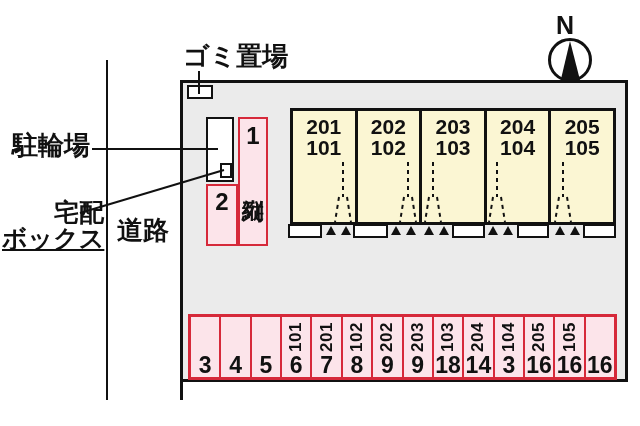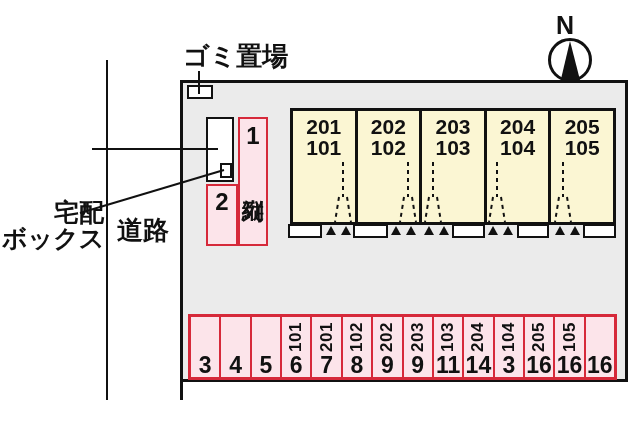--- a/index.html
+++ b/index.html
@@ -137,21 +137,21 @@
     <div class="space">
       <div class="vlabel">
           <span>203</span>
         </div>
       <div class="num">9</div>
     </div>
     <div class="space">
       <div class="vlabel">
           <span>103</span>
         </div>
-      <div class="num">11</div>
+      <div class="num">18</div>
     </div>
     <div class="space">
       <div class="vlabel">
           <span>204</span>
         </div>
       <div class="num">14</div>
     </div>
     <div class="space">
       <div class="vlabel">
           <span>104</span>
@@ -172,23 +172,24 @@
     </div>
     <div class="space">
       <div class="num">16</div>
     </div>
   </div>
 
   <div id="compass-circle" class="abs"></div>
   <div class="lbl" style="left:556px;top:12px;font-size:25px;">N</div>
 
   <div class="lbl" style="left:183px;top:43px;font-size:26px;text-align:right;">ゴミ置場</div>
+  <div class="lbl" style="left:12px;top:132px;font-size:26px;">駐輪場</div>
   <div class="lbl" style="left:2px;top:199px;width:102px;text-align:right;font-size:25px;">
     <span style="display:block;">宅配</span>
-    <span style="display:block;">ボックス</span>
+    <span style="display:block;text-decoration:underline;">ボックス</span>
   </div>
   <div class="lbl" style="left:117px;top:217px;font-size:26px;">道路</div>
   <div class="lbl" style="left:366px;top:258px;font-size:27px;">駐車場</div>
 
   <svg id="overlay" width="640" height="426" viewBox="0 0 640 426">
 
     <line x1="107" y1="60" x2="107" y2="400" stroke="#111" stroke-width="2"></line>
 
     <line x1="181.5" y1="380" x2="181.5" y2="400" stroke="#111" stroke-width="3"></line>
 

